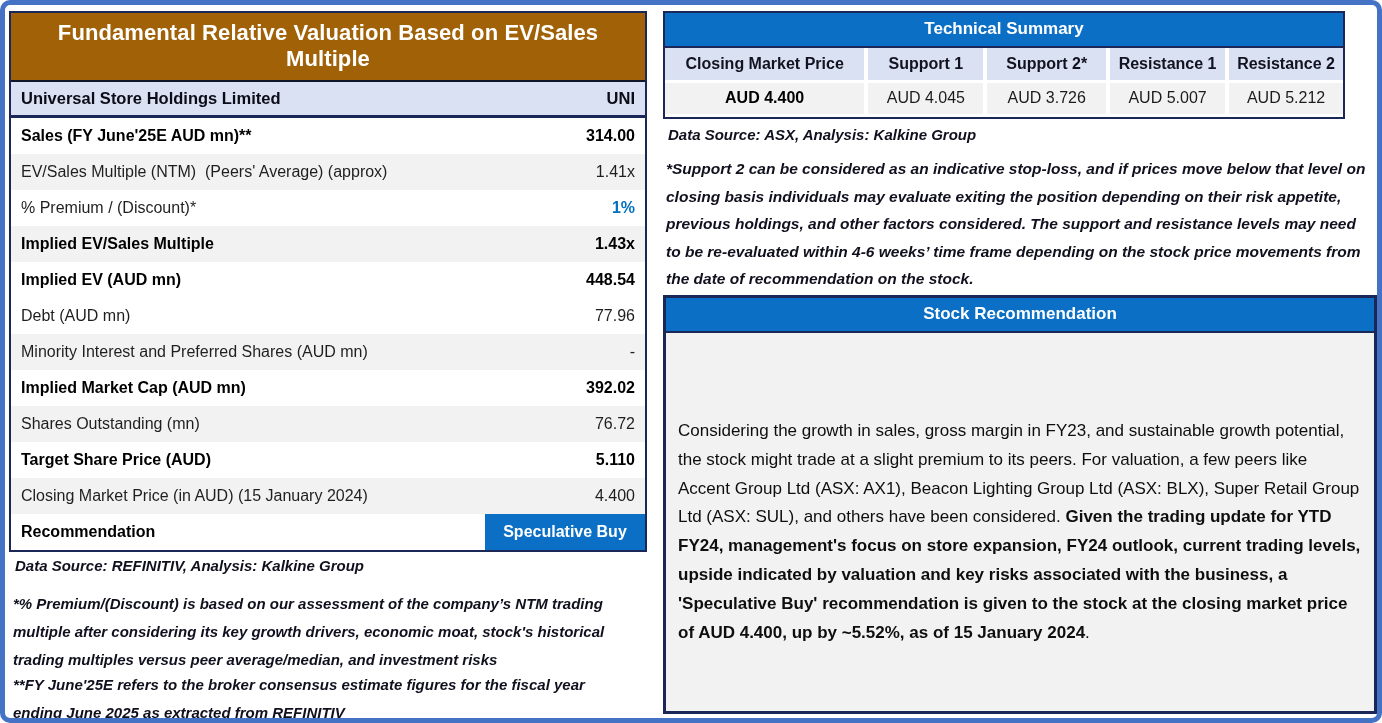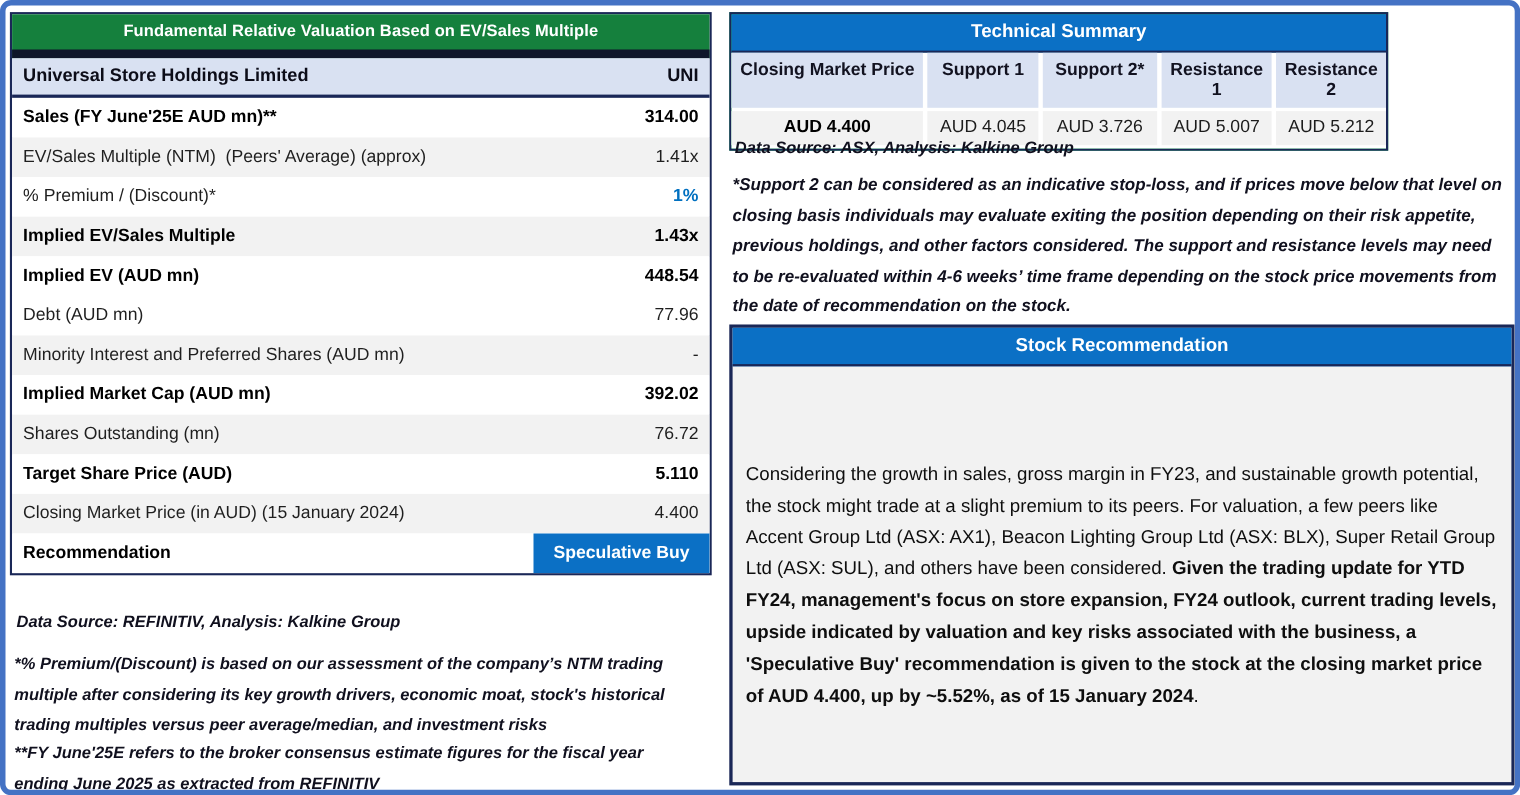--- a/index.html
+++ b/index.html
@@ -8,22 +8,22 @@
     border:5px solid #4472C4; border-radius:10px; background:#ffffff;
     font-family:"Liberation Sans", sans-serif; overflow:hidden;
   }
 
   
   .vtable {
     position:absolute; left:4px; top:6px; width:638px;
     border:2px solid #1a2757; background:#ffffff; box-sizing:border-box;
   }
   .vtitle {
-    background:#15803d; color:#ffffff; font-weight:bold; font-size:15px;
-    text-align:center; padding:7px 4px 8px; border-bottom:8px solid #0f172a;
+    background:#a16207; color:#ffffff; font-weight:bold; font-size:22px;
+    text-align:center; padding:7px 4px 8px; border-bottom:2px solid #0f172a;
     letter-spacing:0.1px;
   }
   .vsub {
     display:flex; justify-content:space-between; align-items:center;
     background:#D9E1F2; color:#0c0c18; font-weight:bold; font-size:16.5px;
     height:33px; padding:0 10px; border-bottom:3px solid #1a2757;
   }
   .vrow {
     display:flex; justify-content:space-between; align-items:center;
     height:36px; font-size:16px; color:#1f1f1f; background:#ffffff;
@@ -39,22 +39,22 @@
     padding:0 4px;
   }
 
   .note { font-style:italic; font-weight:bold; color:#10101e; }
   .src-left  { position:absolute; left:10px; top:552px; font-size:15px; }
   .fn1 { position:absolute; left:8px;  top:585px; width:610px; font-size:15px; line-height:28px; }
   .fn2 { position:absolute; left:8px;  top:666px; width:620px; font-size:15px; line-height:28px; }
 
   
   .ttable {
-    position:absolute; left:658px; top:6px; width:599px;
-    border:2px solid #1a2757; background:#22c55e; box-sizing:border-box;
+    position:absolute; left:658px; top:6px; width:682px;
+    border:2px solid #1a2757; background:#f9a8d4; box-sizing:border-box;
   }
   .ttitle {
     background:#0B70C5; color:#ffffff; font-weight:bold; font-size:17px;
     text-align:center; padding:6px 4px 7px; border-bottom:2px solid #1a2757;
   }
   .tgrid {
     display:grid; grid-template-columns:1.68fr 0.97fr 1fr 0.97fr 0.96fr;
     gap:3px 4px; background:#ffffff; padding:0 0 3px 0;
   }
   .thcell {

